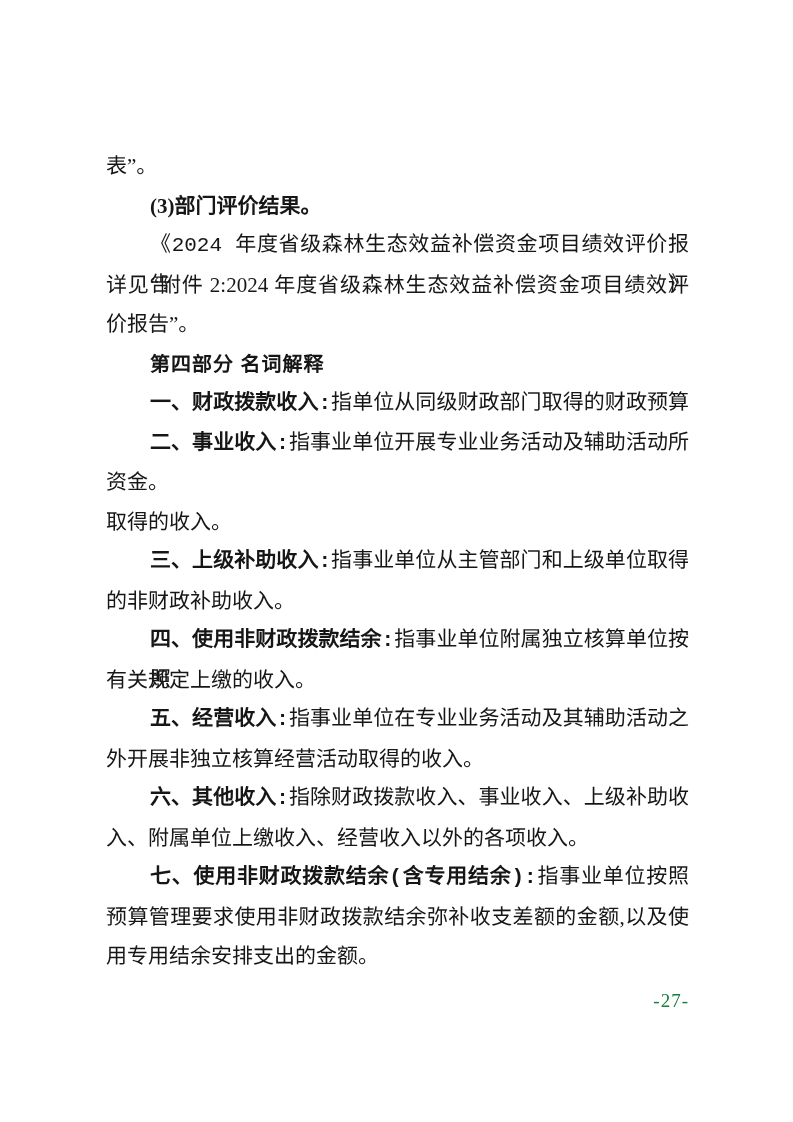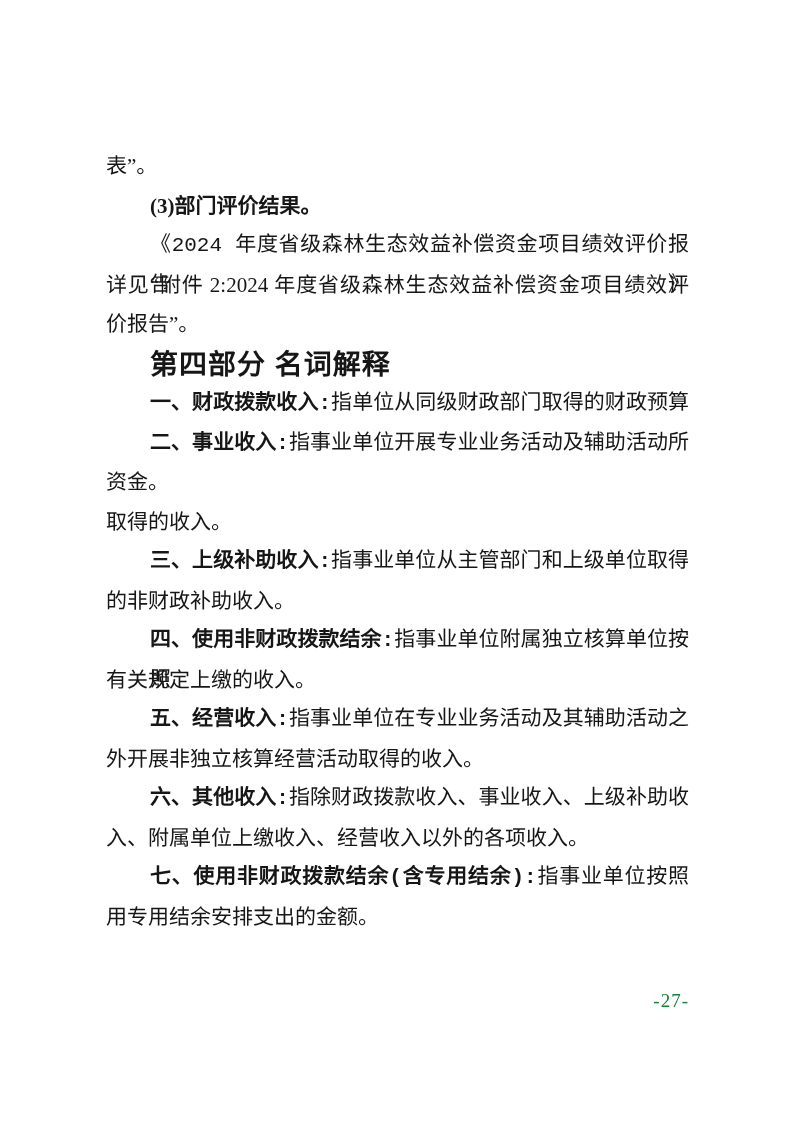--- a/index.html
+++ b/index.html
@@ -37,21 +37,21 @@
   }
   .line.indent {
     padding-left: 44px;
   }
   .line.justify.indent {
     padding-left: 44px;
     font-family: Liberation Mono, monospace;
   }
   .line.heading {
     font-family: "Liberation Sans", "DejaVu Sans", sans-serif;
-    font-size: 28px;
+    font-size: 20px;
     font-weight: 700;
     letter-spacing: 1px;
   }
   .run-bold {
     font-weight: 700;
   }
   .page-number {
     position: absolute;
     top: 990px;
     right: 104px;
@@ -78,16 +78,17 @@
       <div class="line"><span class="run-normal">取得的收入。</span></div>
       <div class="line indent justify"><span class="run-bold">三、上级补助收入:</span><span class="run-normal">指事业单位从主管部门和上级单位取得</span></div>
       <div class="line"><span class="run-normal">的非财政补助收入。</span></div>
       <div class="line indent justify"><span class="run-bold">四、使用非财政拨款结余:</span><span class="run-normal">指事业单位附属独立核算单位按照</span></div>
       <div class="line"><span class="run-normal">有关规定上缴的收入。</span></div>
       <div class="line indent justify"><span class="run-bold">五、经营收入:</span><span class="run-normal">指事业单位在专业业务活动及其辅助活动之</span></div>
       <div class="line"><span class="run-normal">外开展非独立核算经营活动取得的收入。</span></div>
       <div class="line indent justify"><span class="run-bold">六、其他收入:</span><span class="run-normal">指除财政拨款收入、事业收入、上级补助收</span></div>
       <div class="line"><span class="run-normal">入、附属单位上缴收入、经营收入以外的各项收入。</span></div>
       <div class="line indent justify"><span class="run-bold">七、使用非财政拨款结余(含专用结余):</span><span class="run-normal">指事业单位按照</span></div>
+      <div class="line justify"><span class="run-normal">预算管理要求使用非财政拨款结余弥补收支差额的金额,以及使</span></div>
       <div class="line"><span class="run-normal">用专用结余安排支出的金额。</span></div>
     </div>
   <div class="page-number">-27-</div>
 </div>
 
 </body></html>

